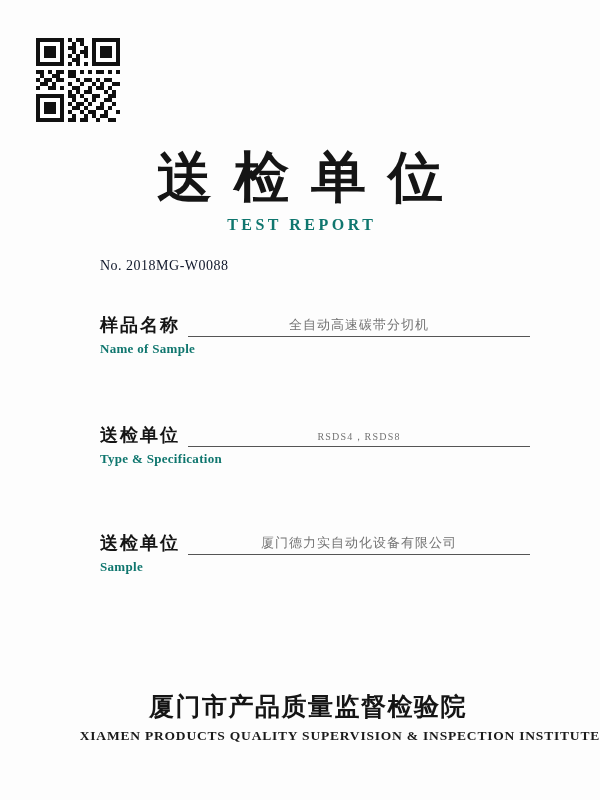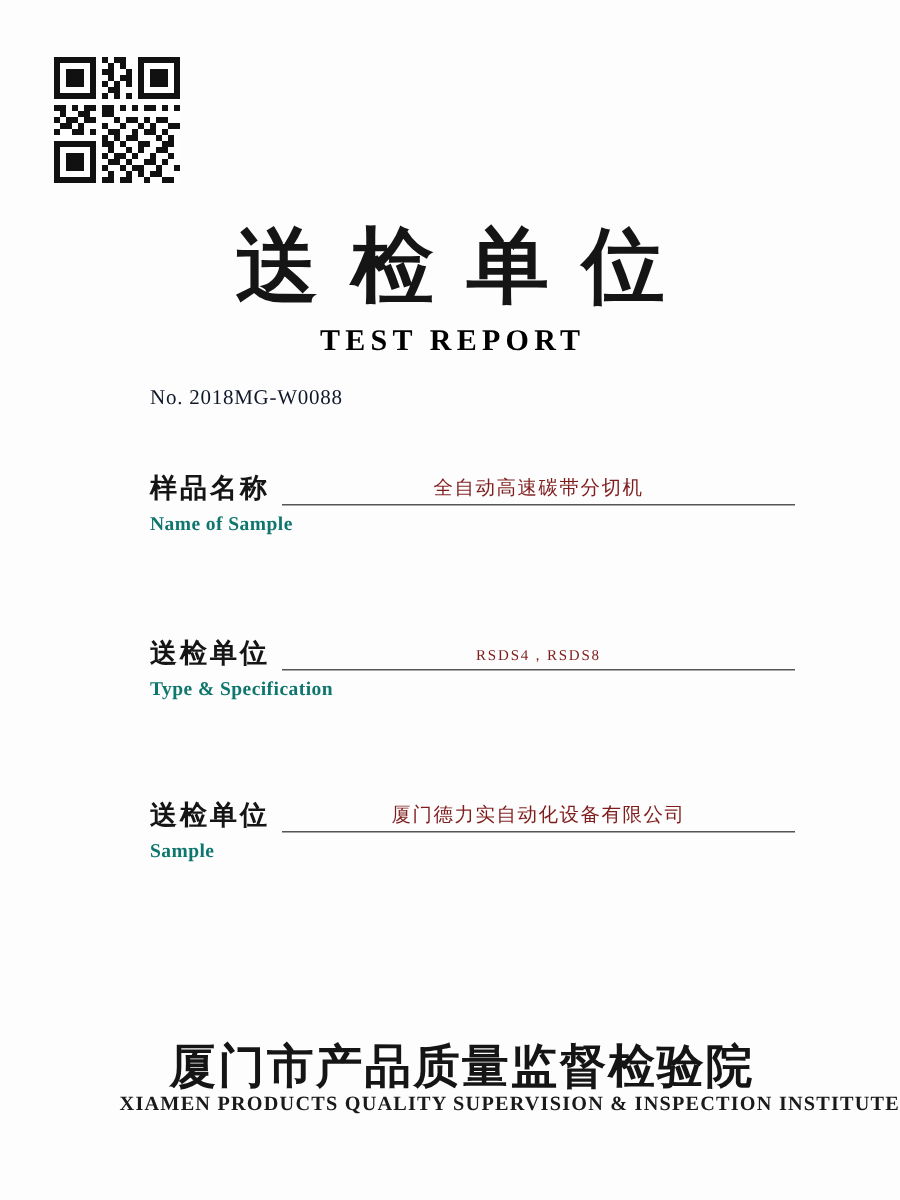--- a/index.html
+++ b/index.html
@@ -47,25 +47,25 @@
     color: #151515;
     line-height: 1.15;
   }
   .title-en {
     position: absolute;
     left: 0;
     right: 0;
     top: 216px;
     text-align: center;
     font-family: "Liberation Serif", serif;
-    font-size: 20px;
+    font-size: 16px;
     font-weight: 700;
     letter-spacing: 3.5px;
     text-indent: 3.5px;
-    color: #000000;
+    color: #0f766e;
   }
 
   .report-no {
     position: absolute;
     left: 100px;
     top: 258px;
     font-family: "Liberation Serif", serif;
     font-size: 14px;
     letter-spacing: 0.5px;
     color: #0f172a;
@@ -100,21 +100,21 @@
   }
   .value {
     position: absolute;
     left: 0;
     right: 0;
     bottom: 2px;
     text-align: center;
     font-family: "Liberation Sans", sans-serif;
     font-size: 13px;
     letter-spacing: 1px;
-    color: #7f1d1d;
+    color: #737373;
     white-space: nowrap;
   }
   .value.latin {
     font-family: "Liberation Serif", serif;
     font-size: 10px;
     letter-spacing: 1.2px;
   }
   .label-en {
     font-family: "Liberation Serif", serif;
     font-size: 13px;
@@ -129,21 +129,21 @@
   #field-client { top: 530px; }
 
   
   .footer-cn {
     position: absolute;
     left: 0;
     right: 0;
     top: 690px;
     text-align: center;
     font-family: "Liberation Serif", serif;
-    font-size: 31px;
+    font-size: 25px;
     font-weight: 700;
     letter-spacing: 1.5px;
     color: #151515;
     margin-left: 16px;
   }
   .footer-en {
     position: absolute;
     left: 0;
     right: 0;
     top: 728px;

